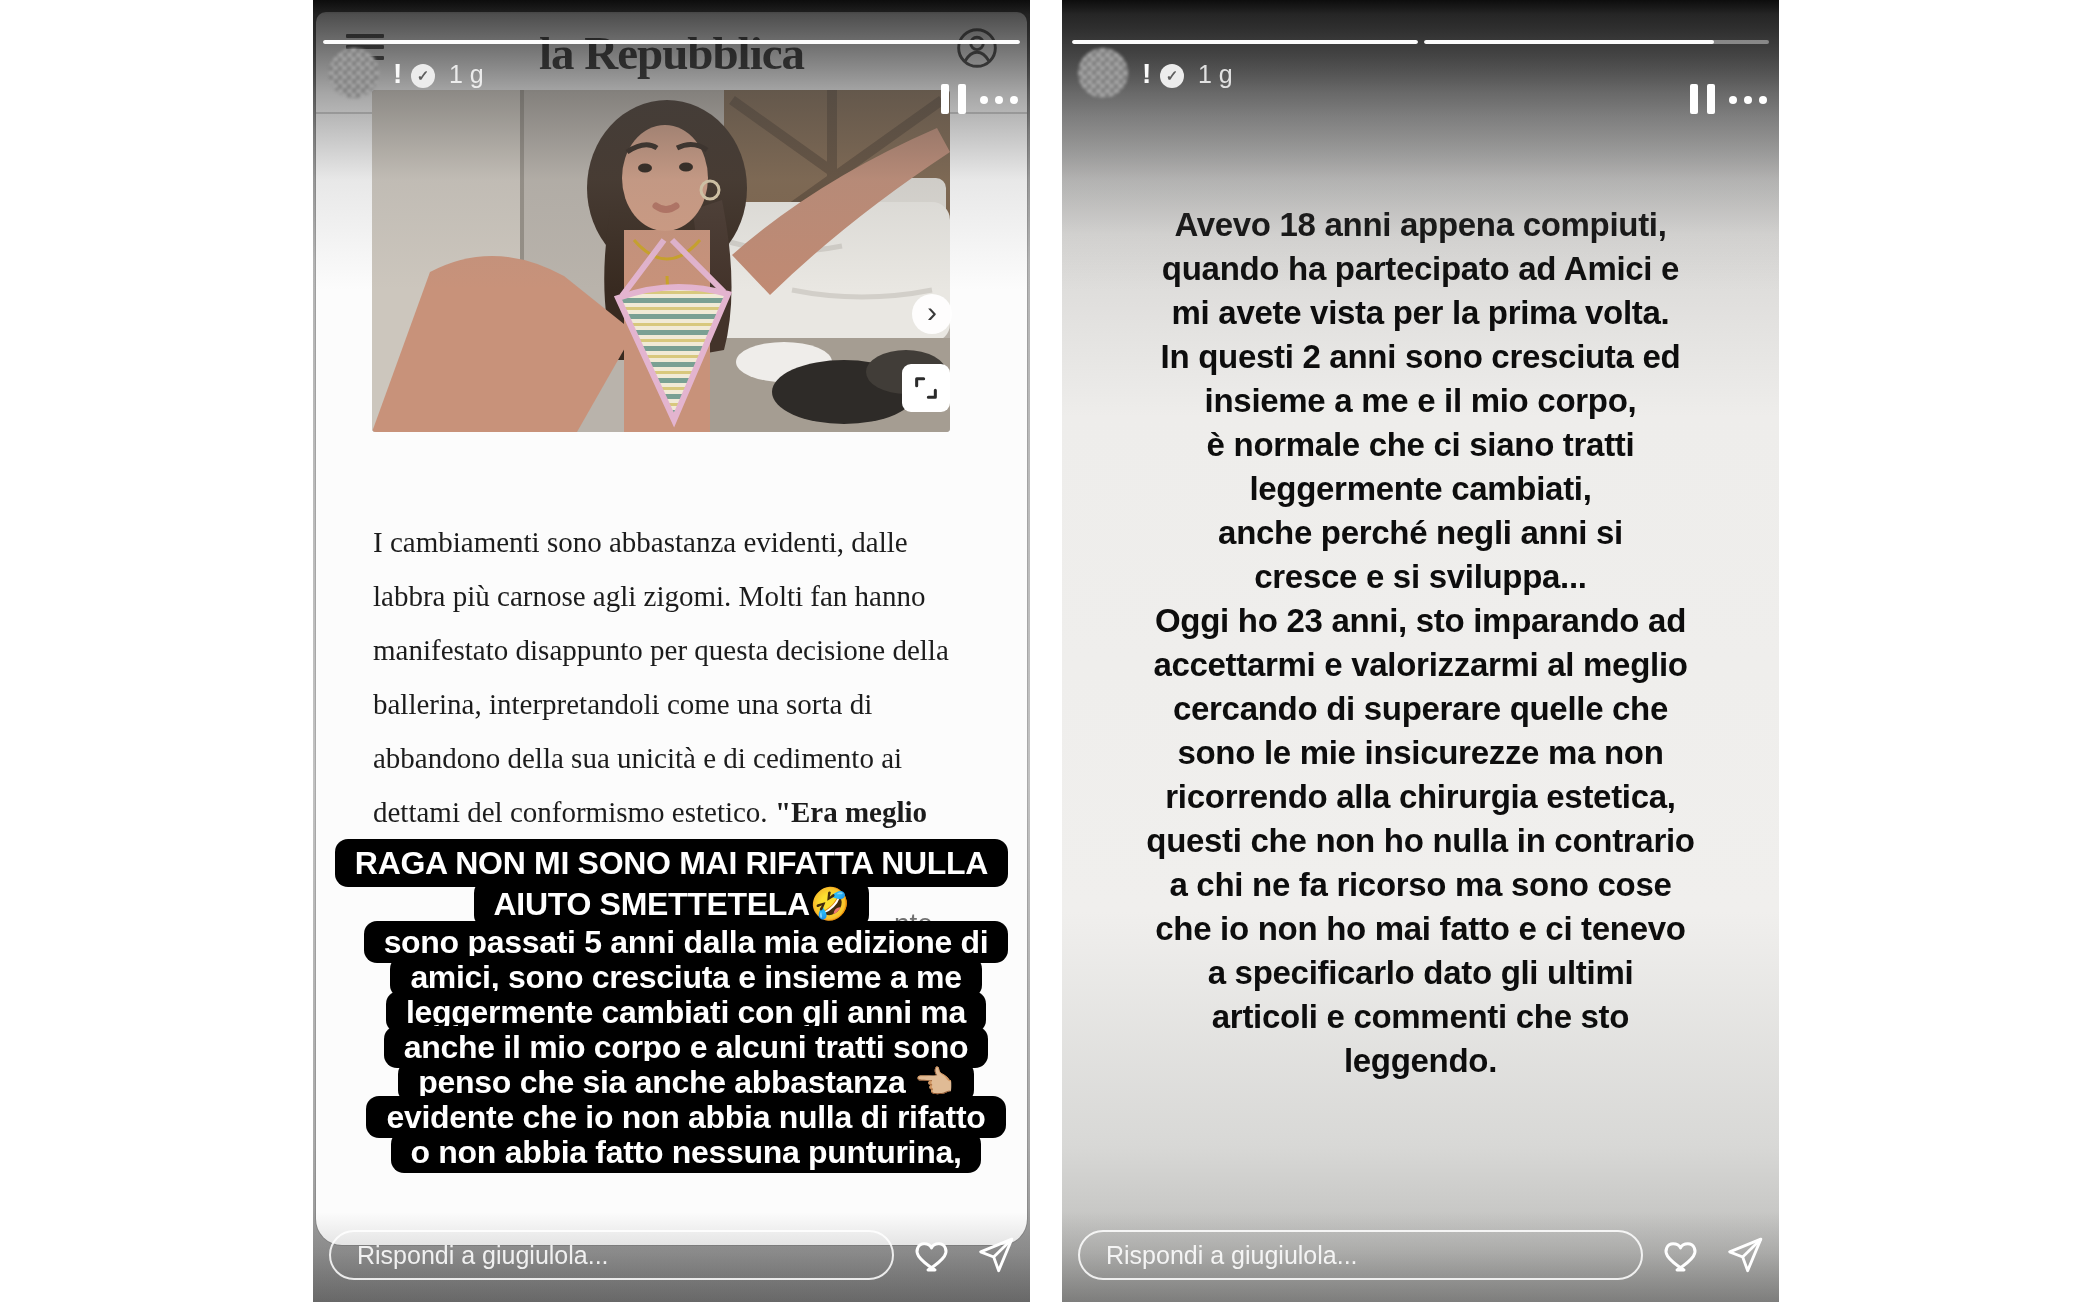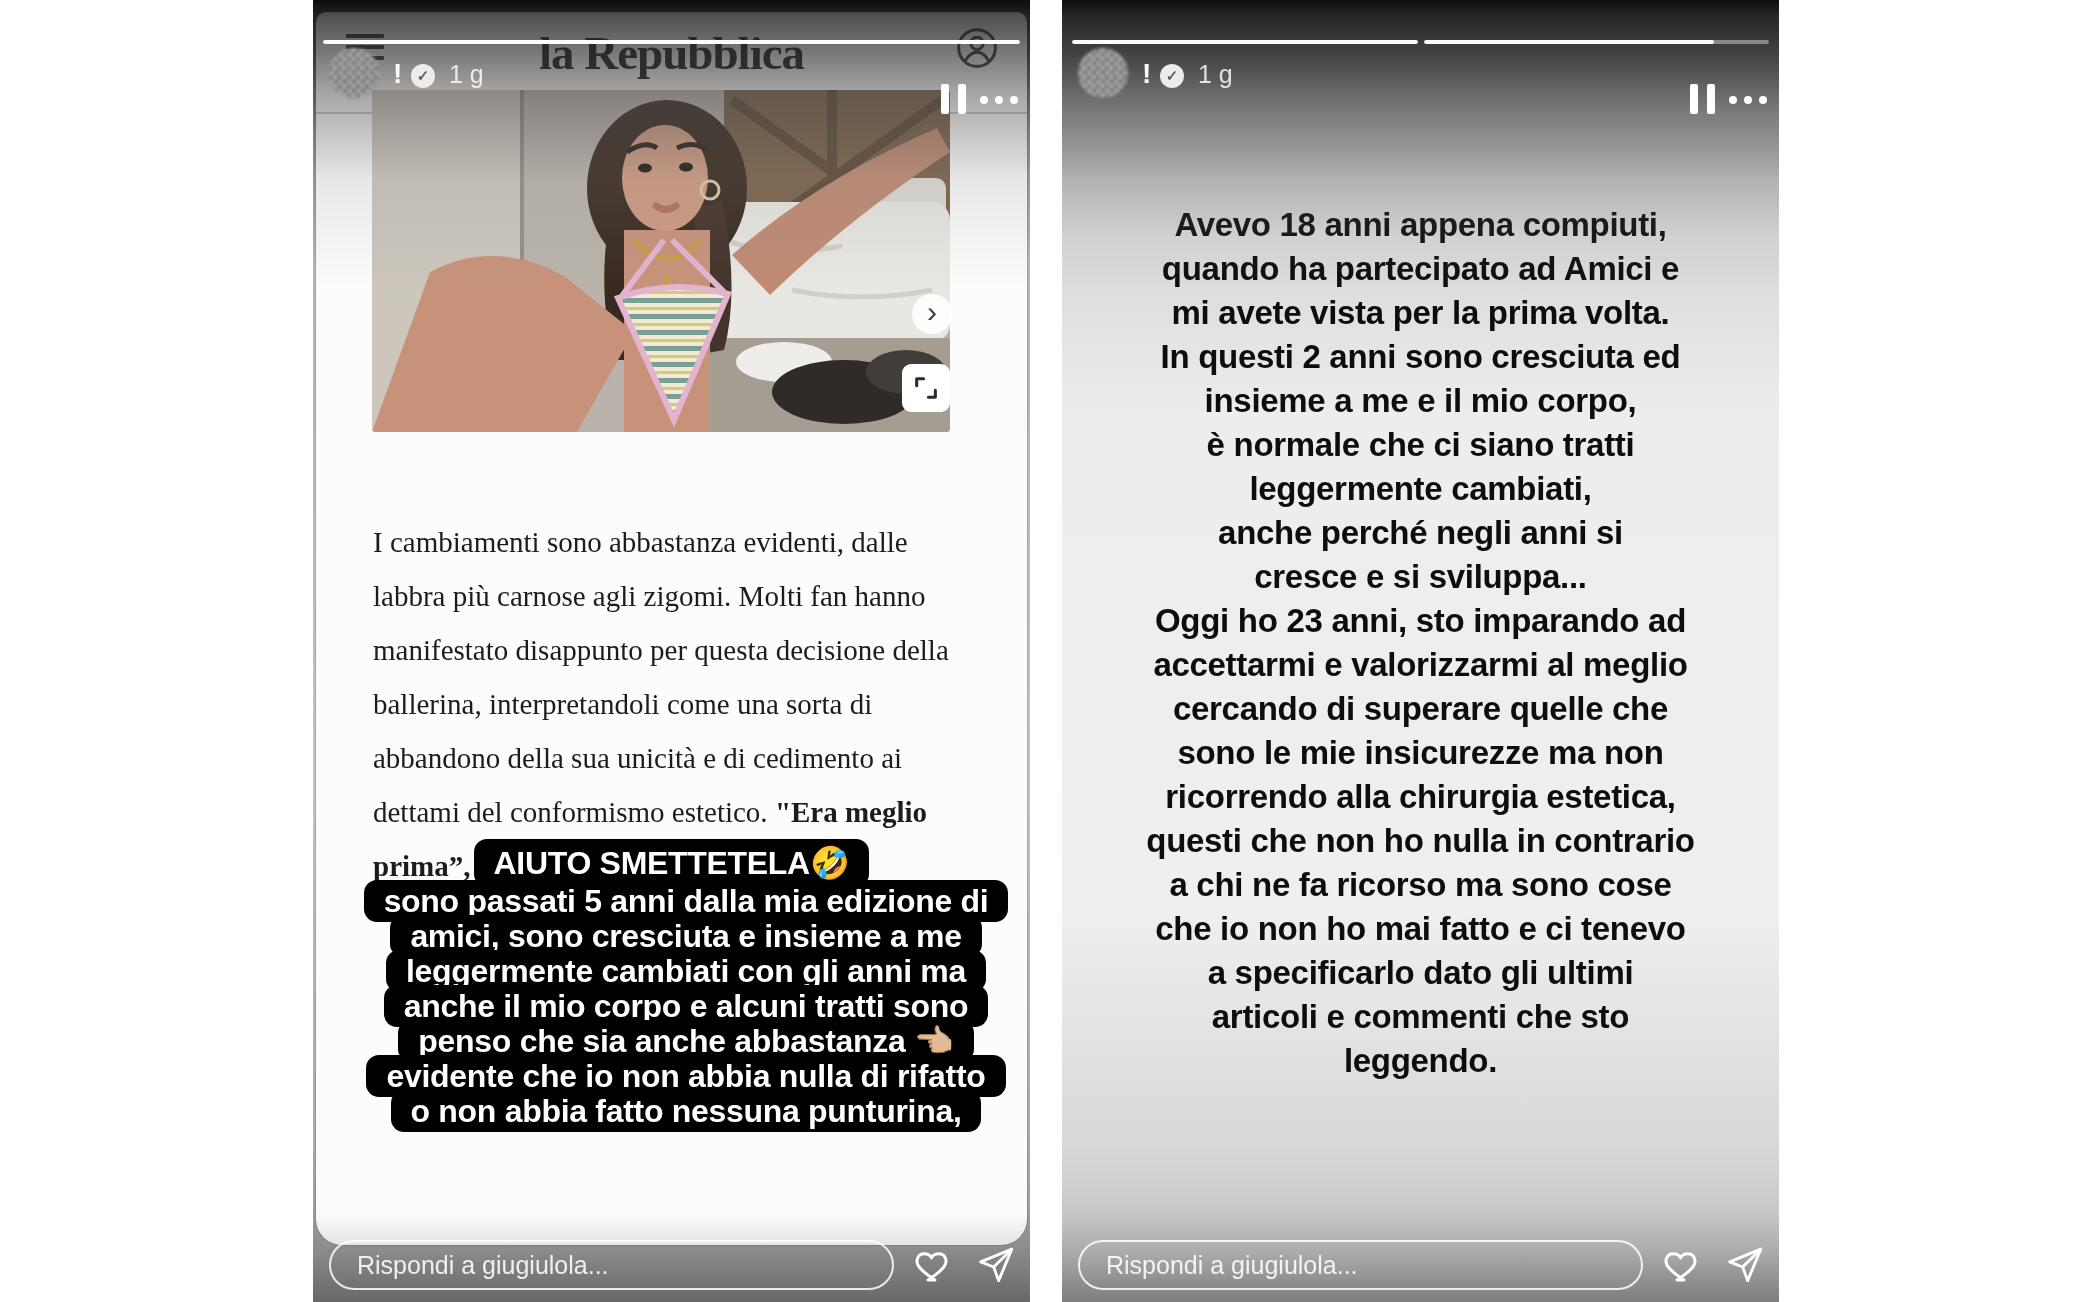--- a/index.html
+++ b/index.html
@@ -84,21 +84,21 @@
   .grad-top{
     position:absolute;left:0;right:0;top:0;height:290px;z-index:2;pointer-events:none;
     background:linear-gradient(180deg,rgba(12,12,12,.94) 0%,rgba(35,35,35,.8) 5%,rgba(80,80,80,.5) 32%,rgba(140,140,140,.18) 62%,rgba(160,160,160,0) 100%);
   }
   .grad-bottom{
     position:absolute;left:0;right:0;bottom:0;height:90px;z-index:2;pointer-events:none;
     background:linear-gradient(0deg,rgba(40,40,40,.38) 0%,rgba(60,60,60,.15) 55%,rgba(90,90,90,0) 100%);
   }
 
   .reply-bar{
-    position:absolute;left:16px;right:14px;bottom:10px;height:54px;z-index:4;
+    position:absolute;left:16px;right:14px;bottom:20px;height:54px;z-index:4;
     display:flex;align-items:center;gap:20px;
   }
   .reply-input{
     flex:1;height:50px;border-radius:27px;border:2px solid rgba(255,255,255,.85);
     background:transparent;outline:none;padding:0 26px;font-size:25px;
     color:#ffffff;font-family:"Liberation Sans",sans-serif;box-sizing:border-box;
   }
   .reply-input::placeholder{color:rgba(255,255,255,.88);}
   .icon-btn{display:flex;align-items:center;justify-content:center;background:none;border:none;padding:0;}
 
@@ -179,20 +179,21 @@
           <path d="M4 4 L10 10" opacity="0"></path>
       </svg>
     </div>
 
     <p class="article-text"><span>I cambiamenti sono abbastanza evidenti, dalle labbra più carnose agli zigomi. Molti fan hanno manifestato disappunto per questa decisione della ballerina, interpretandoli come una sorta di abbandono della sua unicità e di cedimento ai dettami del conformismo estetico. </span><b>"Era meglio prima”,</b><span> ha scritto qualcuno.</span></p>
 
     <span class="peek-fragment">nte</span>
   </div>
 
   <div class="pill-stack">
+    <span class="pill-row"><span class="pill pill-big">RAGA NON MI SONO MAI RIFATTA NULLA</span></span>
     <span class="pill-row"><span class="pill pill-big">AIUTO SMETTETELA🤣</span></span>
     <span class="pill-row"><span class="pill pill-sm">sono passati 5 anni dalla mia edizione di</span></span>
     <span class="pill-row"><span class="pill pill-sm">amici, sono cresciuta e insieme a me</span></span>
     <span class="pill-row"><span class="pill pill-sm">leggermente cambiati con gli anni ma</span></span>
     <span class="pill-row"><span class="pill pill-sm">anche il mio corpo e alcuni tratti sono</span></span>
     <span class="pill-row"><span class="pill pill-sm">penso che sia anche abbastanza 👈🏼</span></span>
     <span class="pill-row"><span class="pill pill-sm">evidente che io non abbia nulla di rifatto</span></span>
     <span class="pill-row"><span class="pill pill-sm">o non abbia fatto nessuna punturina,</span></span>
   </div>
 

